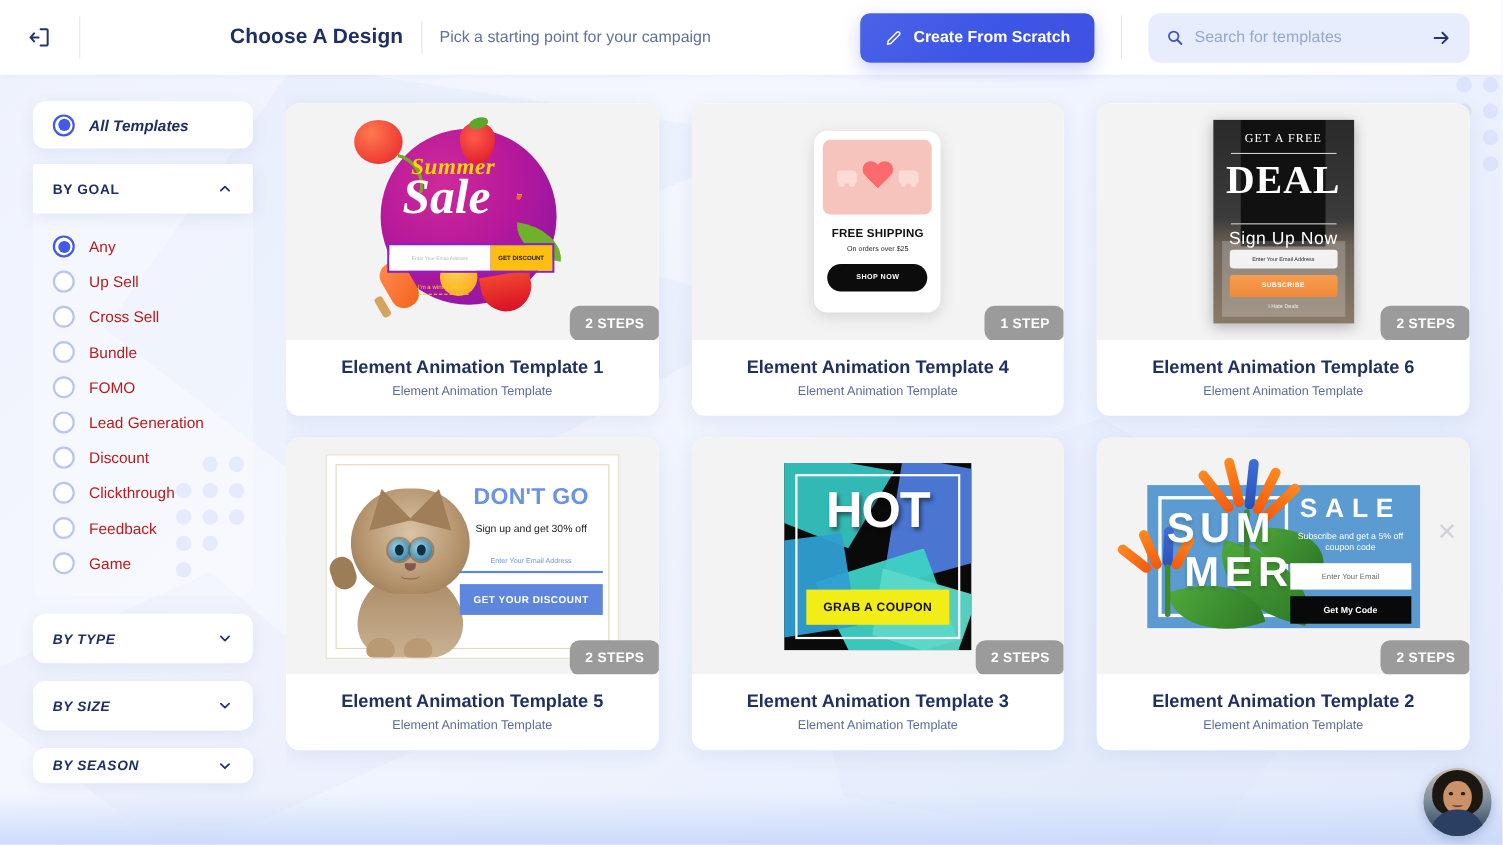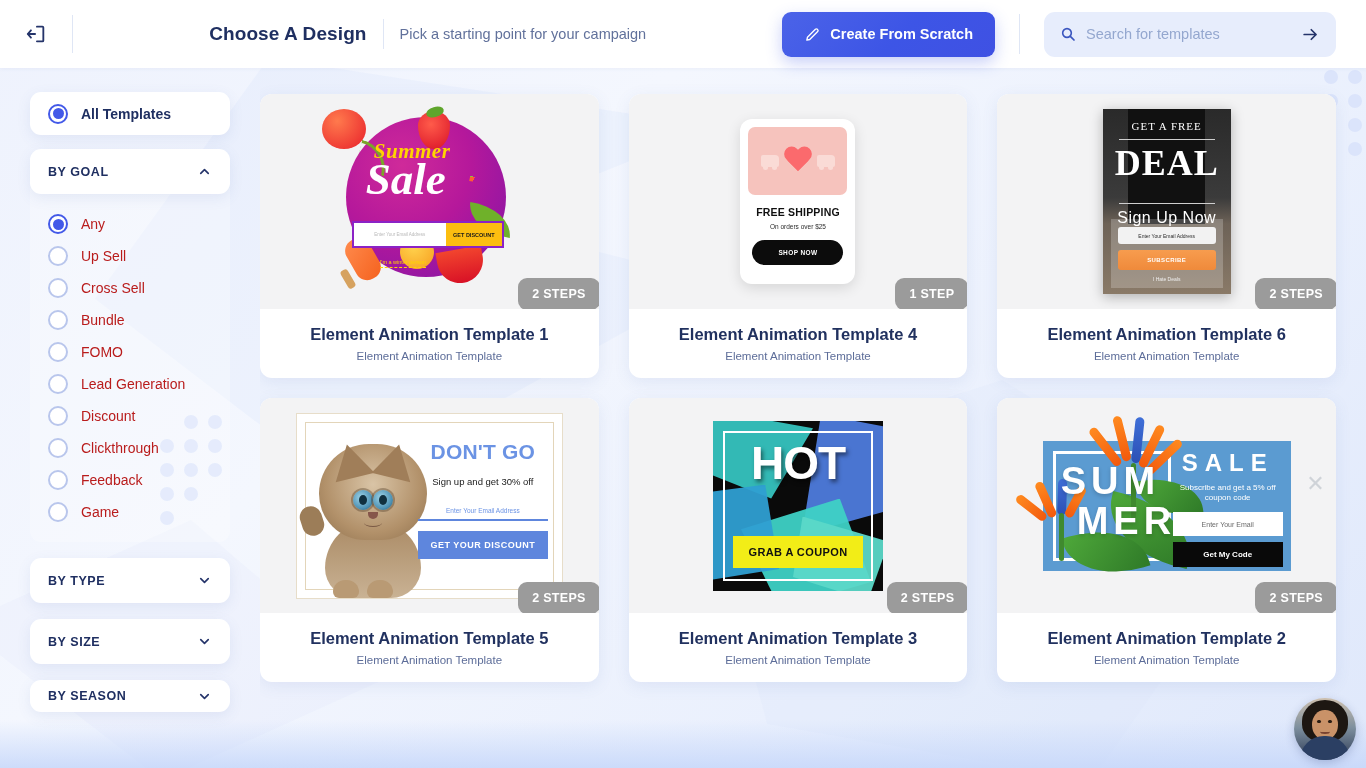--- a/index.html
+++ b/index.html
@@ -94,38 +94,39 @@
   .search-go { cursor: pointer; display:flex; }
 
   
   .body-wrap { position: relative; z-index: 3; display: flex; height: 700px; }
 
   
   .sidebar { width: 260px; padding: 24px 0 0 30px; position: relative; z-index: 4; }
   .panel {
     width: 200px; background: #fff; border-radius: 11px;
     box-shadow: 0 4px 14px rgba(80,105,180,.10);
+    font-style: italic;
   }
   .panel.all-templates {
     height: 43px; display: flex; align-items: center; gap: 13px; padding: 0 18px;
     cursor: pointer; margin-bottom: 14px;
   }
   .panel-label { font-size: 14px; color: #1f2f61; font-weight: 600; }
 
   .radio {
     width: 20px; height: 20px; border-radius: 50%;
     border: 2px solid #4359e8; background: #fff;
     display: flex; align-items: center; justify-content: center; flex: 0 0 20px;
   }
   .radio.off { border-color: #b9c6ec; }
   .radio i { width: 11px; height: 11px; border-radius: 50%; background: #4359e8; display: block; }
 
   .goal-group { width: 200px; position: relative; }
   .group-head {
-    height: 45px; background: #fff; border-radius: 11px;
+    height: 45px; background: #fff; border-radius: 3px;
     display: flex; align-items: center; justify-content: space-between;
     padding: 0 18px; cursor: pointer;
     box-shadow: 0 4px 14px rgba(80,105,180,.10);
     position: relative; z-index: 2;
   }
   .group-title { font-size: 12.5px; font-weight: 700; color: #1f2f61; letter-spacing: .55px; }
   .group-body {
     background: rgba(255,255,255,.28);
     border-radius: 0 0 11px 11px;
     padding: 14px 0 14px 0;

